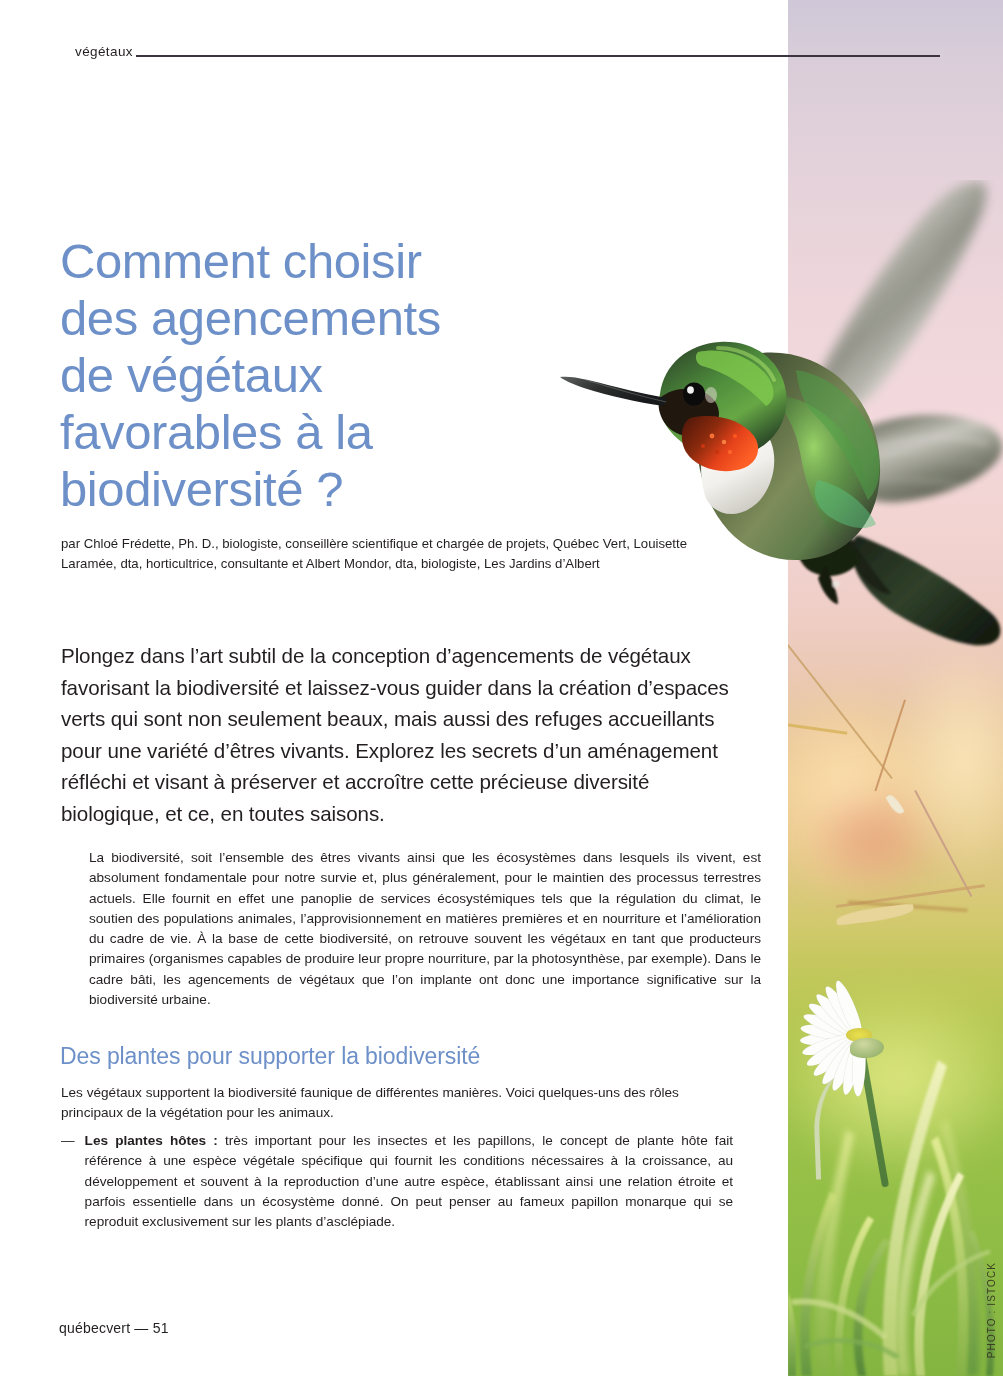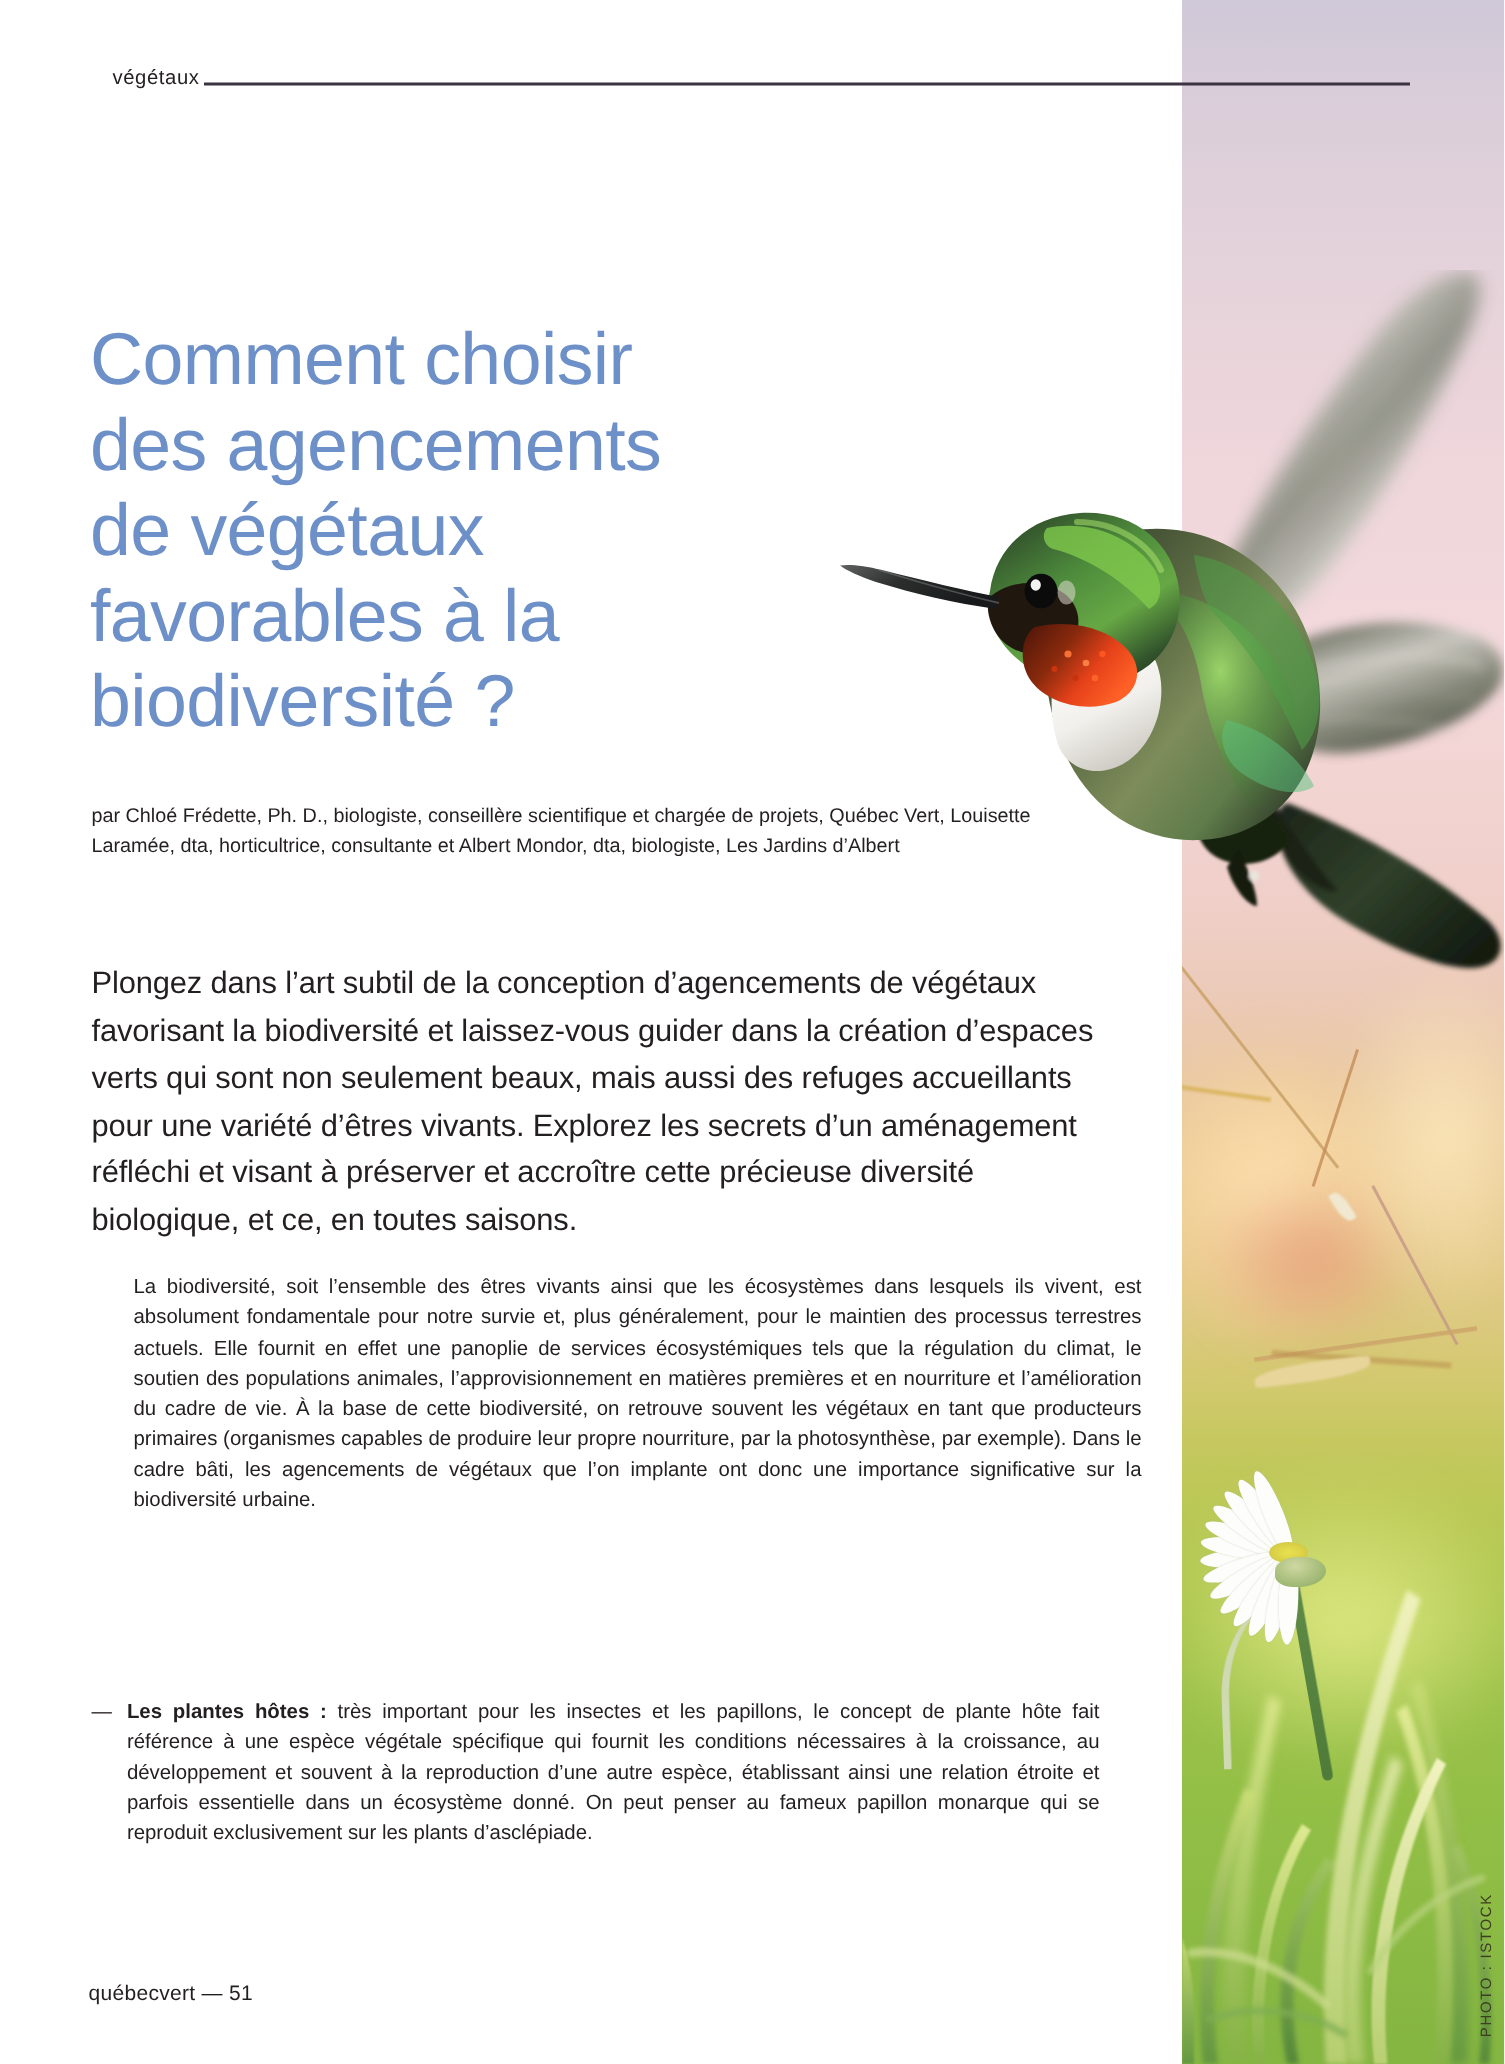--- a/index.html
+++ b/index.html
@@ -151,21 +151,21 @@
   .kicker-rule {
     position: absolute;
     left: 136px; top: 55px;
     width: 804px; height: 1.6px;
     background: #3b3340;
   }
 
   
   .title {
     position: absolute;
-    left: 60px; top: 212px;
+    left: 60px; top: 233px;
     width: 640px;
     font-size: 49px;
     line-height: 57px;
     font-weight: 400;
     color: #6d90c8;
     letter-spacing: -0.4px;
     white-space: pre-line;
   }
 
   
@@ -490,21 +490,23 @@
 de végétaux
 favorables à la
 biodiversité ?</h1>
 
   <div class="byline">par Chloé Frédette, Ph. D., biologiste, conseillère scientifique et chargée de projets, Québec Vert, Louisette Laramée, dta, horticultrice, consultante et Albert Mondor, dta, biologiste, Les Jardins d’Albert</div>
 
   <div class="lead">Plongez dans l’art subtil de la conception d’agencements de végétaux favorisant la biodiversité et laissez-vous guider dans la création d’espaces verts qui sont non seulement beaux, mais aussi des refuges accueillants pour une variété d’êtres vivants. Explorez les secrets d’un aménagement réfléchi et visant à préserver et accroître cette précieuse diversité biologique, et ce, en toutes saisons.</div>
 
   <div class="body-para">La biodiversité, soit l’ensemble des êtres vivants ainsi que les écosystèmes dans lesquels ils vivent, est absolument fondamentale pour notre survie et, plus généralement, pour le maintien des processus terrestres actuels. Elle fournit en effet une panoplie de services écosystémiques tels que la régulation du climat, le soutien des populations animales, l’approvisionnement en matières premières et en nourriture et l’amélioration du cadre de vie. À la base de cette biodiversité, on retrouve souvent les végétaux en tant que producteurs primaires (organismes capables de produire leur propre nourriture, par la photosynthèse, par exemple). Dans le cadre bâti, les agencements de végétaux que l’on implante ont donc une importance significative sur la biodiversité urbaine.</div>
 
-
+  <h2 class="section-head">Des plantes pour supporter la biodiversité</h2>
+
+  <div class="sub-para">Les végétaux supportent la biodiversité faunique de différentes manières. Voici quelques-uns des rôles principaux de la végétation pour les animaux.</div>
 
   <div class="bullet">
     <span class="bullet-dash">—</span>
     <span class="bullet-text"><b>Les plantes hôtes :</b><span> très important pour les insectes et les papillons, le concept de plante hôte fait référence à une espèce végétale spécifique qui fournit les conditions nécessaires à la croissance, au développement et souvent à la reproduction d’une autre espèce, établissant ainsi une relation étroite et parfois essentielle dans un écosystème donné. On peut penser au fameux papillon monarque qui se reproduit exclusivement sur les plants d’asclépiade.</span></span>
   </div>
 
   <div class="folio">québecvert — 51</div>
 
 </div>
 

